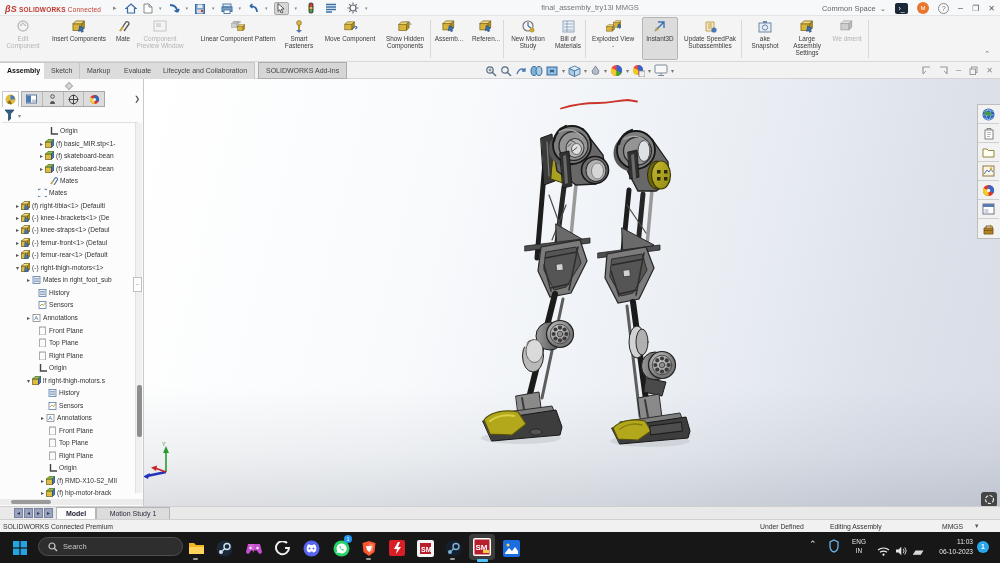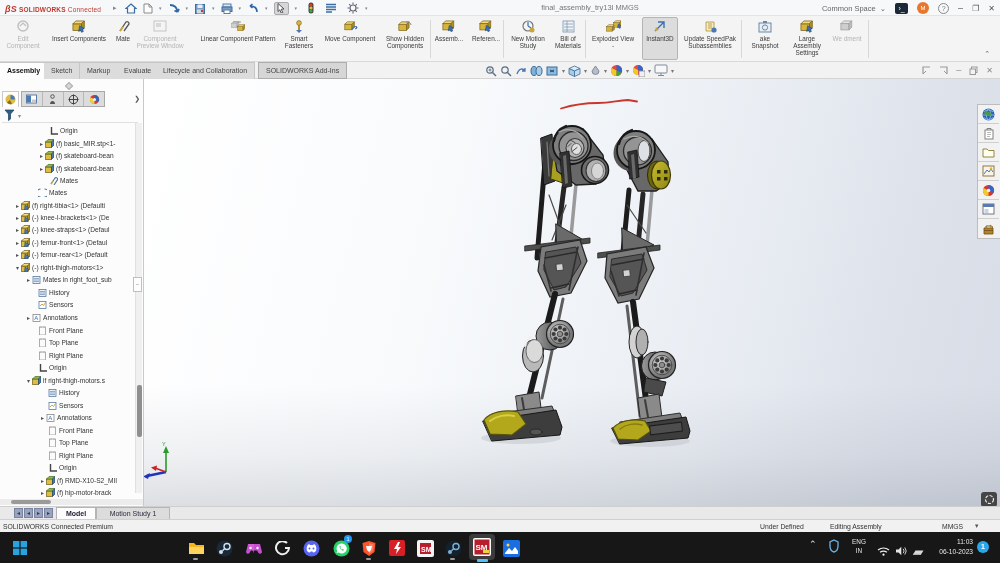--- a/index.html
+++ b/index.html
@@ -775,20 +775,27 @@
   </div>
   <div id="taskbar">
     <div class="tbi" style="left:9px">
         <svg width="14" height="14">
           <rect x="0" y="0" width="6.4" height="6.4" fill="#27a3e0"></rect>
           <rect x="7.6" y="0" width="6.4" height="6.4" fill="#27a3e0"></rect>
           <rect x="0" y="7.6" width="6.4" height="6.4" fill="#27a3e0"></rect>
           <rect x="7.6" y="7.6" width="6.4" height="6.4" fill="#27a3e0"></rect>
         </svg>
       </div>
+    <div style="position:absolute;left:38px;top:5px;width:145px;height:19px;background:#2e2e2e;border:1px solid #4e4e4e;border-radius:10px">
+      <svg width="10" height="10" style="position:absolute;left:9px;top:4px">
+          <circle cx="4" cy="4" r="3" fill="none" stroke="#c9c9c9" stroke-width="1.2"></circle>
+          <path d="M6.3,6.3 L9,9" stroke="#c9c9c9" stroke-width="1.3"></path>
+        </svg>
+      <span style="position:absolute;left:24px;top:4px;font-size:7.5px;color:#c4c4c4">Search</span>
+    </div>
     <div class="tbi" style="left:185px">
         <svg width="17" height="14">
           <path d="M1,2 h5 l2,2 h8 v9 h-15 z" fill="#f2b71e"></path>
           <path d="M1,6 h15 v7 h-15 z" fill="#ffd35c"></path>
         </svg>
         <div style="position:absolute;left:8px;top:21px;width:5px;height:2px;background:#9a9a9a;border-radius:1px"></div>
       </div>
     <div class="tbi" style="left:213px">
         <svg width="17" height="17">
           <circle cx="8.5" cy="8.5" r="8" fill="#1b2838"></circle>

